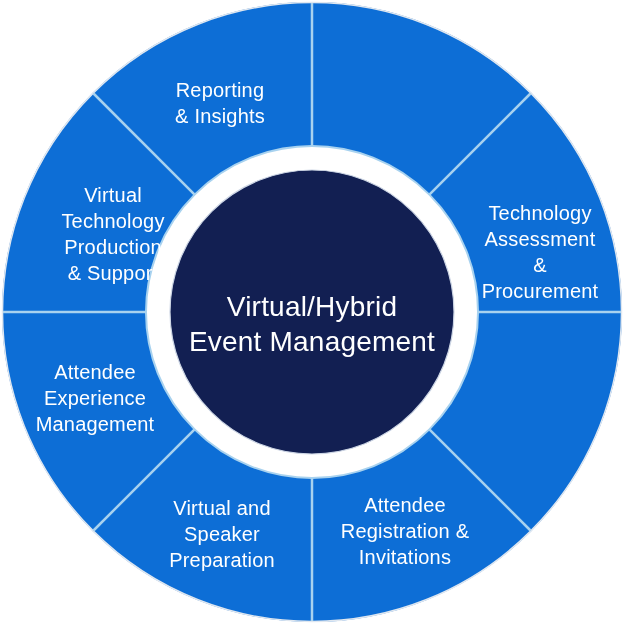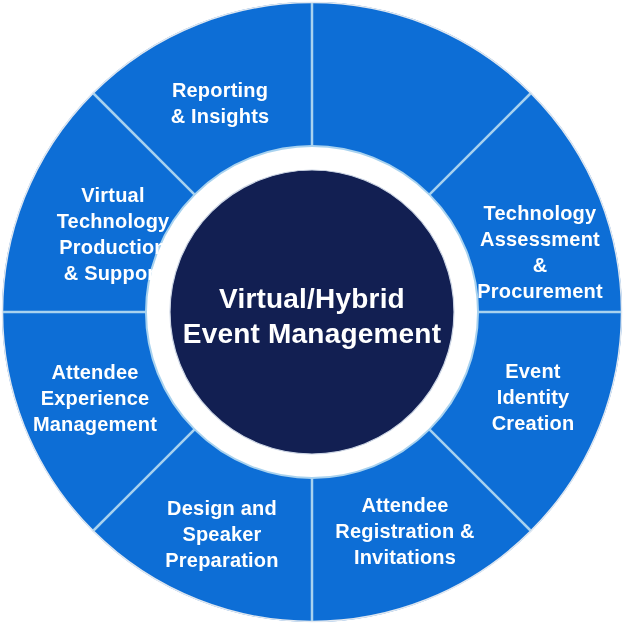--- a/index.html
+++ b/index.html
@@ -41,42 +41,42 @@
   }
   .center-circle {
     fill: var(--center_navy, #121F52);
     stroke: #ccd5e4;
     stroke-width: 1.2;
   }
   .label {
     position: absolute;
     transform: translate(-50%, -50%);
     color: var(--label_text, #ffffff);
-    font-weight: 700;
+    font-weight: 400;
     font-size: 20px;
     line-height: 1.3;
     text-align: center;
     white-space: pre-line;
     letter-spacing: 0.2px;
   }
   .center-label {
     font-size: 28px;
     line-height: 1.25;
     width: 300px;
   }
   
   .pos-design            { left: 396px; top: 105px; }
   .pos-technology        { left: 540px; top: 252px; }
   .pos-event-identity    { left: 533px; top: 397px; }
   .pos-attendee-reg      { left: 405px; top: 531px; }
   .pos-content-speaker   { left: 222px; top: 534px; }
   .pos-attendee-exp      { left: 95px;  top: 398px; }
   .pos-virtual-tech      { left: 92px;  top: 234px; margin-left: 21px; }
   .pos-reporting         { left: 220px; top: 103px; }
-  .pos-center            { left: 312px; top: 316px; }
+  .pos-center            { left: 312px; top: 324px; }
 </style>
 </head>
 <body>
 
 <div class="stage">
 
   <svg class="wheel" width="624" height="624" viewBox="0 0 624 624">
 
     <circle class="ring" cx="312" cy="312" r="238"></circle>
 
@@ -92,27 +92,24 @@
     <line class="divider" x1="194.6" y1="429.4" x2="93.5" y2="530.5"></line>
     <line class="divider" x1="146" y1="312" x2="3" y2="312"></line>
     <line class="divider" x1="194.6" y1="194.6" x2="93.5" y2="93.5"></line>
 
     <circle class="center-circle" cx="312" cy="312" r="142"></circle>
   </svg>
 
   <div class="label pos-technology">Technology
 Assessment &amp;
 Procurement</div>
-  <div class="label pos-event-identity">Event
-Identity
-Creation</div>
   <div class="label pos-attendee-reg">Attendee
 Registration &amp;
 Invitations</div>
-  <div class="label pos-content-speaker">Design and
+  <div class="label pos-content-speaker">Virtual and
 Speaker
 Preparation</div>
   <div class="label pos-attendee-exp">Attendee
 Experience
 Management</div>
   <div class="label pos-virtual-tech">Virtual
 Technology
 Production
 &amp; Support</div>
   <div class="label pos-reporting">Reporting

